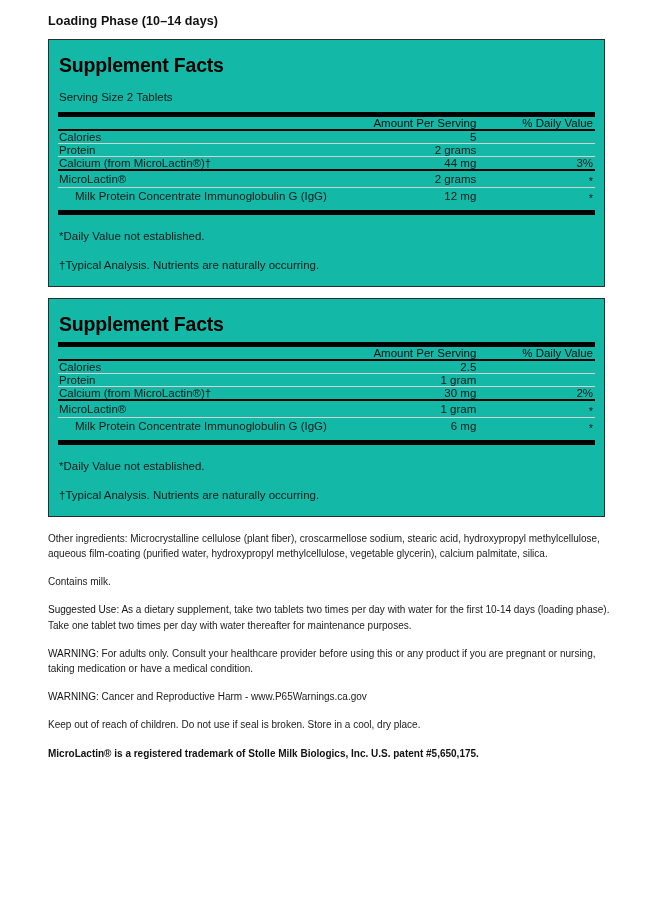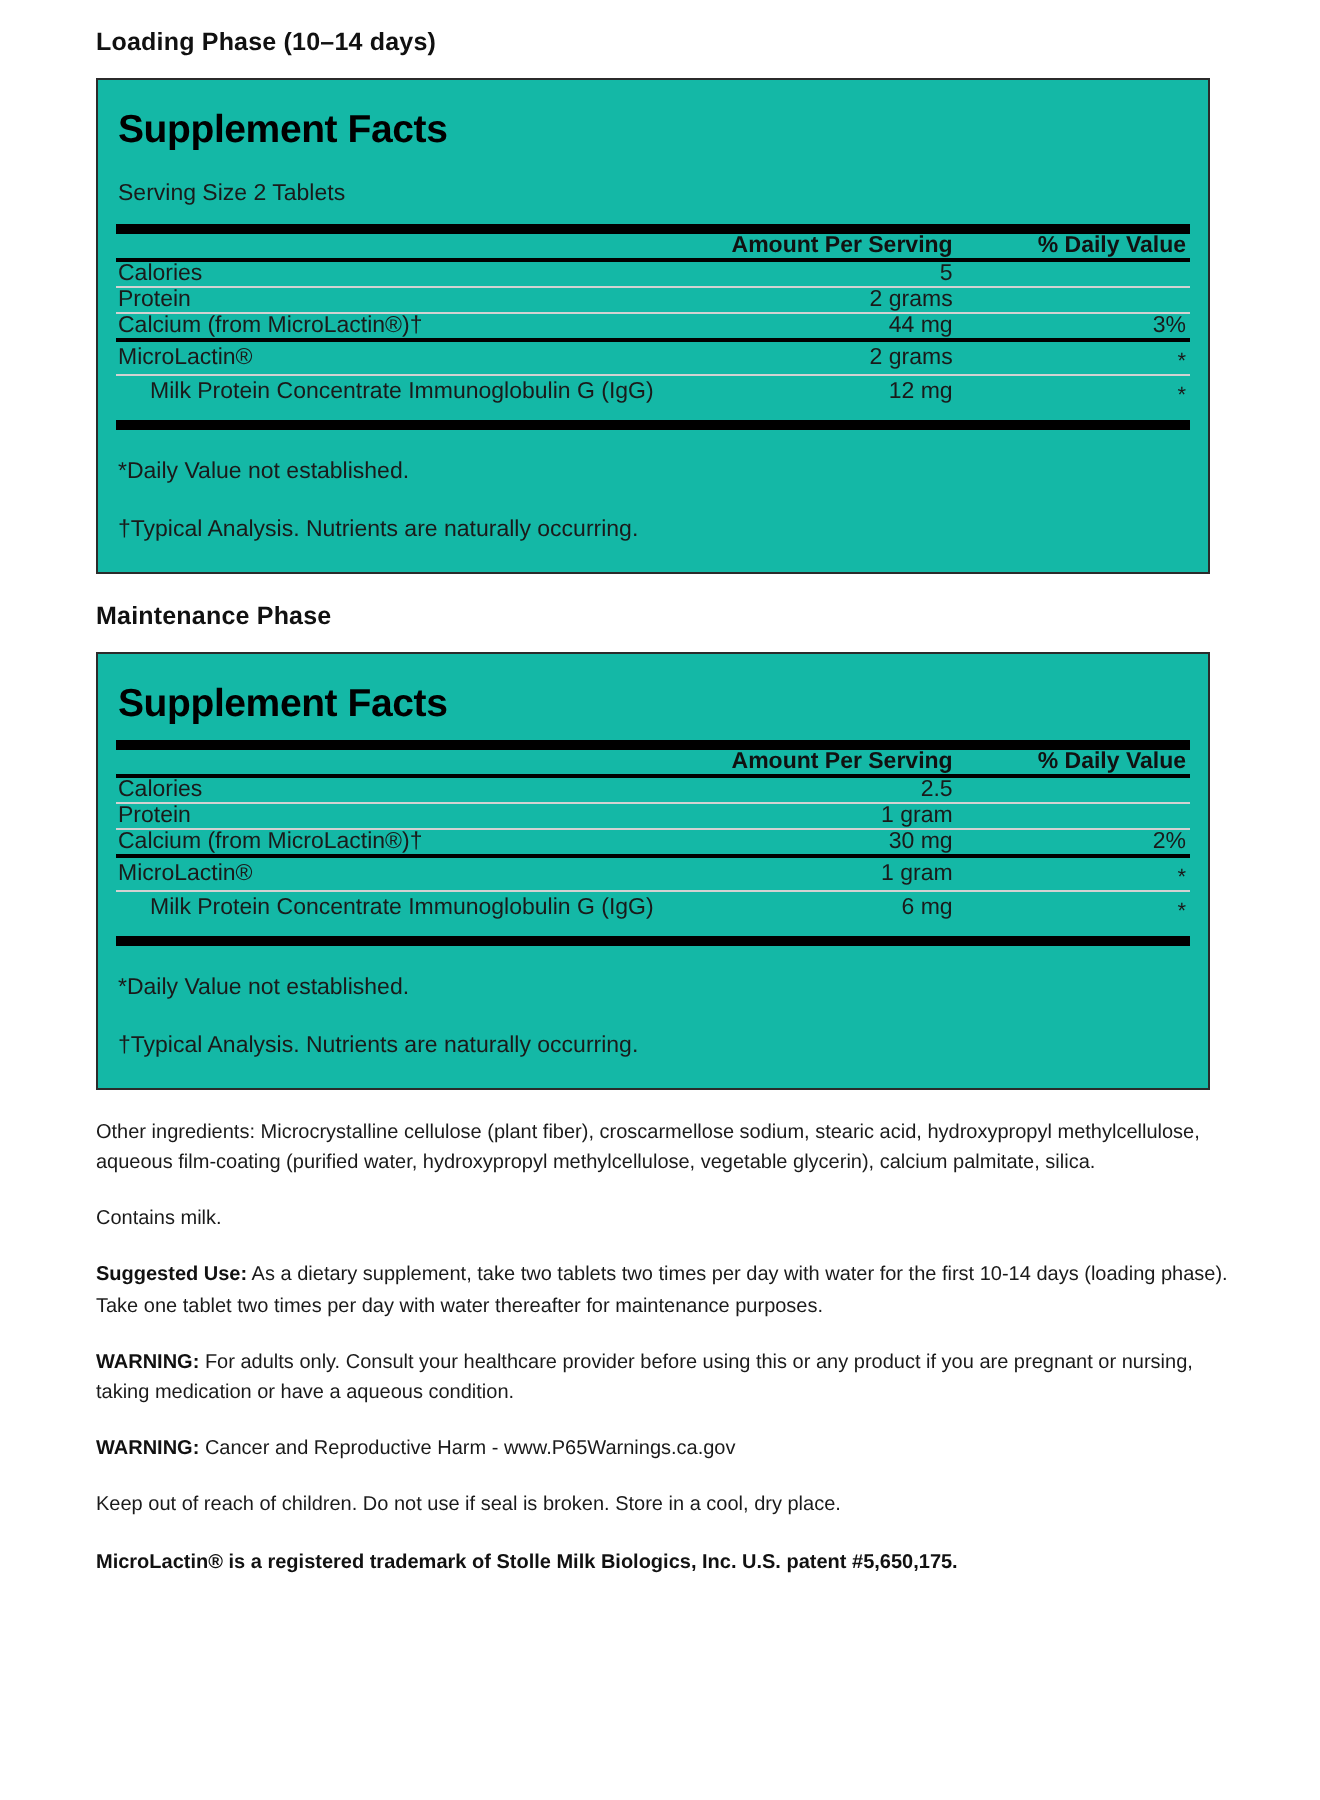--- a/index.html
+++ b/index.html
@@ -75,21 +75,21 @@
   table.facts td {
     padding: 0;
     vertical-align: middle;
   }
   .col-name { width: 56%; }
   .col-amt  { width: 26%; }
   .col-dv   { width: 18%; }
 
   .hdr-row td {
     font-size: 11.5px;
-    font-weight: bold;
+    font-weight: normal;
     color: #111111;
     padding: 3px 0 3px 0;
   }
   .hdr-amt {
     text-align: right;
     padding-right: 22px !important;
   }
   .hdr-dv {
     text-align: right;
     padding-right: 2px !important;
@@ -127,21 +127,21 @@
 
   .body-text {
     margin: 0 0 0 48px;
     width: 566px;
     font-size: 10px;
     line-height: 1.52;
     color: #1a1a1a;
   }
   .body-text.first { margin-top: 14px; }
   .body-text.gap   { margin-top: 13px; }
-  .body-text b, .body-text strong { font-weight: bold; color: #111111; text-align: right; }
+  .body-text b, .body-text strong { font-weight: normal; color: #111111; text-align: right; }
   .body-text.bold-all { font-weight: bold; color: #111111; }
 </style>
 </head>
 <body>
 
 <div class="page">
 
   <div>
     <div class="phase-heading">Loading Phase (10–14 days)</div>
 
@@ -228,21 +228,20 @@
       <div class="rule-thick"></div>
 
       <div class="footnotes">
         <div class="footnote">*Daily Value not established.</div>
         <div class="footnote">†Typical Analysis. Nutrients are naturally occurring.</div>
       </div>
     </div>
   </div>
 
   <div>
-    <div class="phase-heading">Maintenance Phase</div>
 
     <div class="panel">
       <div class="sf-title">Supplement Facts</div>
 
 
       <div class="rule-thick"></div>
 
       <table class="facts">
         <colgroup>
           <col class="col-name">
@@ -325,21 +324,21 @@
 
   <div class="body-text first">Other ingredients: Microcrystalline cellulose (plant fiber), croscarmellose sodium, stearic acid, hydroxypropyl methylcellulose, aqueous film-coating (purified water, hydroxypropyl methylcellulose, vegetable glycerin), calcium palmitate, silica.</div>
 
   <div class="body-text gap">Contains milk.</div>
 
   <div class="body-text gap">
     <b>Suggested Use:</b><span> As a dietary supplement, take two tablets two times per day with water for the first 10-14 days (loading phase). Take one tablet two times per day with water thereafter for maintenance purposes.</span>
   </div>
 
   <div class="body-text gap">
-    <b>WARNING:</b><span> For adults only. Consult your healthcare provider before using this or any product if you are pregnant or nursing, taking medication or have a aqueous condition.</span>
+    <b>WARNING:</b><span> For adults only. Consult your healthcare provider before using this or any product if you are pregnant or nursing, taking medication or have a medical condition.</span>
   </div>
 
   <div class="body-text gap">
     <b>WARNING:</b><span> Cancer and Reproductive Harm - www.P65Warnings.ca.gov</span>
   </div>
 
   <div class="body-text gap">Keep out of reach of children. Do not use if seal is broken. Store in a cool, dry place.</div>
 
   <div class="body-text gap bold-all">MicroLactin® is a registered trademark of Stolle Milk Biologics, Inc. U.S. patent #5,650,175.</div>
 

